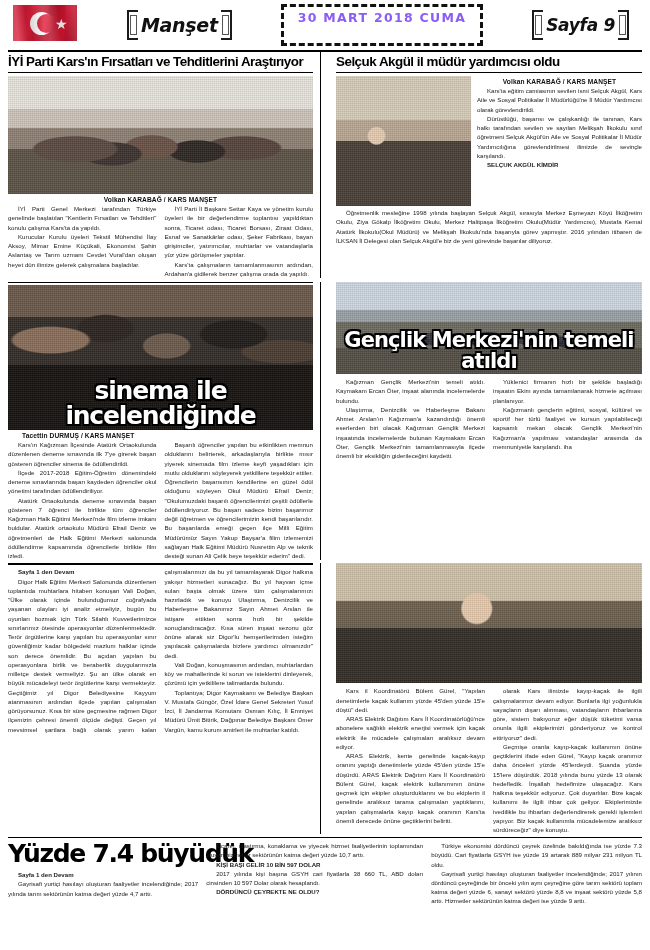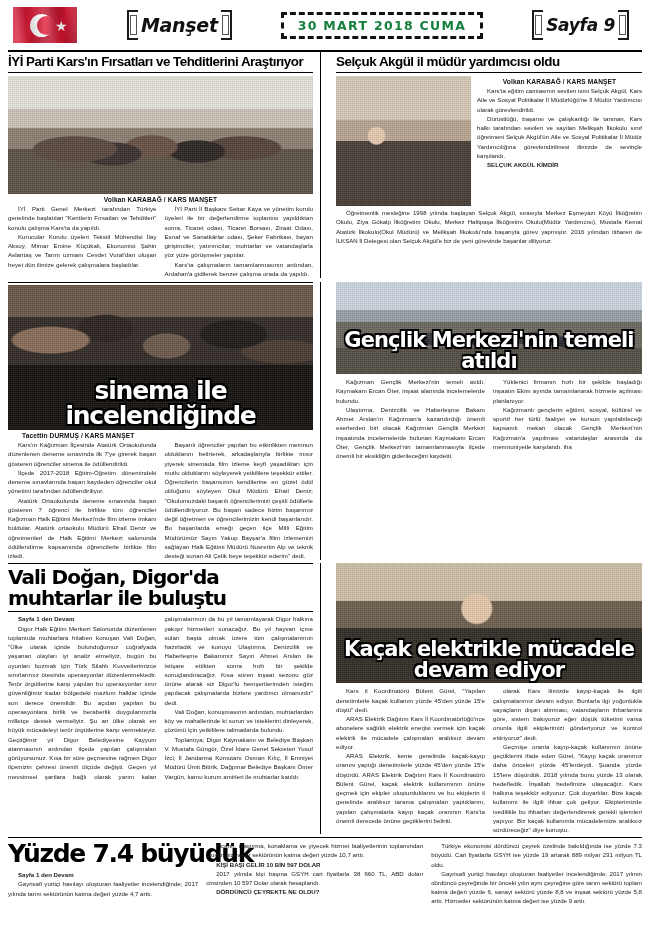--- a/index.html
+++ b/index.html
@@ -6,21 +6,21 @@
   html, body {
     width: 650px; height: 950px;
     background: #ffffff;
     font-family: "Liberation Sans", sans-serif;
     overflow: hidden;
   }
   .page { position: relative; width: 650px; height: 950px; background: #fff; padding: 0 8px; }
 
   
   .masthead {
-    display: flex; align-items: center; justify-content: space-between;
+    display: flex; justify-content: space-between;
     height: 48px; padding: 4px 4px 2px 4px;
   }
   .flag {
     width: 66px; height: 38px; position: relative;
     background: linear-gradient(100deg,#c8102e 0%,#e3203c 28%,#b00d26 55%,#d81733 78%,#a50b22 100%);
     border: 1px solid #fff;
     overflow: hidden;
   }
   .flag .crescent {
     position: absolute; left: 17px; top: 7px; width: 23px; height: 23px;
@@ -52,21 +52,21 @@
   .orn.left { border: 2px solid #1a1a1a; border-right: none; }
   .orn::after {
     content: ""; position: absolute; left: 1px; right: 1px; top: 3px; bottom: 3px;
     border: 1px solid #555;
   }
   .brand-text { font-size: 19px; letter-spacing: -0.3px; color: #111; }
   .page-text  { font-size: 17px; letter-spacing: -0.3px; color: #111; }
   .date-box {
     border: 3px dashed #111; padding: 3px 14px;
     font-size: 12.5px; font-weight: bold; letter-spacing: 1.3px;
-    font-family: "DejaVu Sans", sans-serif; color: #15803d;
+    font-family: "DejaVu Sans", sans-serif; color: #8b5cf6;
     white-space: nowrap;
   }
 
   .rule-thick { border-top: 2px solid #000; margin: 2px 0 0 0; }
 
   
   .cols { display: flex; gap: 8px; }
   .col { width: 50%; }
   .col.left  { padding-right: 7px; border-right: 1.5px solid #000; }
   .col.right { padding-left: 7px; }
@@ -303,37 +303,33 @@
         <p>Yüklenici firmanın hızlı bir şekilde başladığı inşaatın Ekim ayında tamamlanarak hizmete açılması planlanıyor.</p>
         <p>Kağızmanlı gençlerin eğitimi, sosyal, kültürel ve sportif her türlü faaliyet ve kursun yapılabileceği kapsamlı mekan olacak Gençlik Merkezi'nin Kağızman'a yapılması vatandaşlar arasında da memnuniyetle karşılandı.  iha</p>
       </div>
     </div>
   </div>
 
   <div class="cols mt3">
 
     <div class="col left">
       <div class="rule-med"></div>
-      <div class="bottom-title">Vali Doğan, Digor'da muhtarlar ile buluştu</div>
       <div class="rule-thin mb2"></div>
 
       <div class="twocol">
         <p class="subhead">Sayfa 1 den Devam</p>
         <p>Digor Halk Eğitim Merkezi Salonunda düzenlenen toplantıda muhtarlara hitaben konuşan Vali Doğan, "Ülke olarak içinde bulunduğumuz coğrafyada yaşanan olayları iyi analiz etmeliyiz, bugün bu oyunları bozmak için Türk Silahlı Kuvvetlerimizce sınırlarımız ötesinde operasyonlar düzenlenmektedir. Terör örgütlerine karşı yapılan bu operasyonlar sınır güvenliğimiz kadar bölgedeki mazlum halklar içinde son derece önemlidir. Bu açıdan yapılan bu operasyonlara birlik ve beraberlik duygularımızla milletçe destek vermeliyiz. Şu an ülke olarak en büyük mücadeleyi terör örgütlerine karşı vermekteyiz. Geçtiğimiz yıl Digor Belediyesine Kayyum atanmasının ardından ilçede yapılan çalışmaları görüyorsunuz. Kısa bir süre geçmesine rağmen Digor ilçemizin çehresi önemli ölçüde değişti. Geçen yıl mevsimsel şartlara bağlı olarak yarım kalan çalışmalarımızı da bu yıl tamamlayarak Digor halkına yakışır hizmetleri sunacağız. Bu yıl hayvan içme suları başta olmak üzere tüm çalışmalarımızı hazırladık ve konuyu Ulaştırma, Denizcilik ve Haberleşme Bakanımız Sayın Ahmet Arslan ile istişare ettikten sonra hızlı bir şekilde sonuçlandıracağız. Kısa süren inşaat sezonu göz önüne alarak siz Digor'lu hemşerilerimden isteğim yapılacak çalışmalarda bizlere yardımcı olmanızdır" dedi.</p>
         <p>Vali Doğan, konuşmasının ardından, muhtarlardan köy ve mahallerinde ki sorun ve isteklerini dinleyerek, çözümü için yetkililere talimatlarda bulundu.</p>
         <p>Toplantıya; Digor Kaymakamı ve Belediye Başkan V. Mustafa Güngör, Özel İdare Genel Sekreteri Yusuf İzci, İl Jandarma Komutanı Osman Kılıç, İl Emniyet Müdürü Ümit Bitirik, Dağpınar Belediye Başkanı Ömer Vargün, kamu kurum amirleri ile muhtarlar katıldı.</p>
       </div>
     </div>
 
     <div class="col right">
       <div class="photo p-desk2">
         <div class="ph-grain"></div>
-        <div class="overlay-title single">
-          <span class="ot-line">Kaçak elektrikle mücadele devam ediyor</span>
-        </div>
       </div>
 
       <div class="twocol mt3">
         <p>Kars il Koordinatörü Bülent Gürel, "Yapılan denetimlerle kaçak kullanım yüzde 45'den yüzde 15'e düştü" dedi.</p>
         <p>ARAS Elektrik Dağıtım Kars İl Koordinatörlüğü'nce abonelere sağlıklı elektrik enerjisi vermek için kaçak elektrik ile mücadele çalışmaları aralıksız devam ediyor.</p>
         <p>ARAS Elektrik, kente genelinde kaçak-kayıp oranını yaptığı denetimlerle yüzde 45'den yüzde 15'e düşürdü. ARAS Elektrik Dağıtım Kars İl Koordinatörü Bülent Gürel, kaçak elektrik kullanımının önüne geçmek için ekipler oluşturduklarını ve bu ekiplerin il genelinde aralıksız tarama çalışmaları yaptıklarını, yapılan çalışmalarla kayıp kaçak oranının Kars'ta önemli derecede önüne geçtiklerini belirtti.</p>
         <p>olarak Kars ilimizde kayıp-kaçak ile ilgili çalışmalarımız devam ediyor. Bunlarla ilgi yoğunlukla sayaçların dışarı alınması, vatandaşların ihbarlarına göre, sistem bakıyoruz eğer düşük tüketimi varsa onunla ilgili ekiplerimizi gönderiyoruz ve kontrol ettiriyoruz" dedi.</p>
         <p>Geçmişe oranla kayıp-kaçak kullanımın önüne geçtiklerini ifade eden Gürel, "Kayıp kaçak oranımız daha önceleri yüzde 45'lerdeydi. Şuanda yüzde 15'lere düşürdük. 2018 yılında bunu yüzde 13 olarak hedefledik. İnşallah hedefimize ulaşacağız. Kars halkına teşekkür ediyoruz. Çok duyarlılar. Bize kaçak kullanımı ile ilgili ihbar çok geliyor. Ekiplerimizde ivedilikle bu ihbarları değerlendirerek gerekli işlemleri yapıyor. Biz kaçak kullanımla mücadelemize aralıksız sürdüreceğiz" diye konuştu.</p>
       </div>
     </div>

